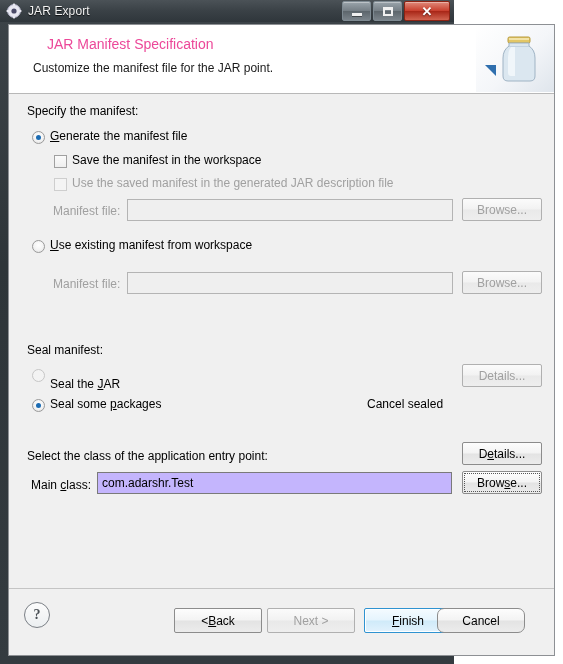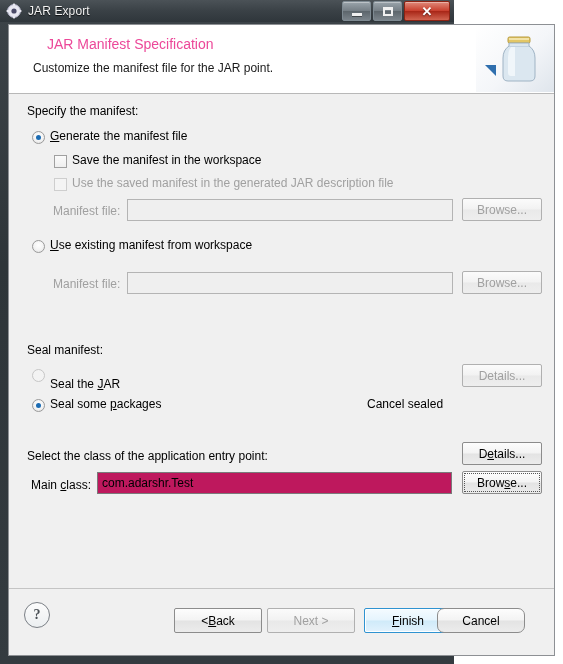--- a/index.html
+++ b/index.html
@@ -218,21 +218,21 @@
     height: 22px;
     font-size: 12px;
     line-height: 20px;
     padding: 0 4px;
     color: #8a8a8a;
     font-family: "Liberation Sans", sans-serif;
     overflow: hidden;
     white-space: nowrap;
   }
   .textfield.enabled {
-    background: #be185d;
+    background: #c4b5fd;
     border: 1px solid #7a7a7a;
     color: #000000;
   }
 
   
   .btn {
     position: absolute;
     box-sizing: border-box;
     height: 23px;
     border: 1px solid #b0b0b0;

